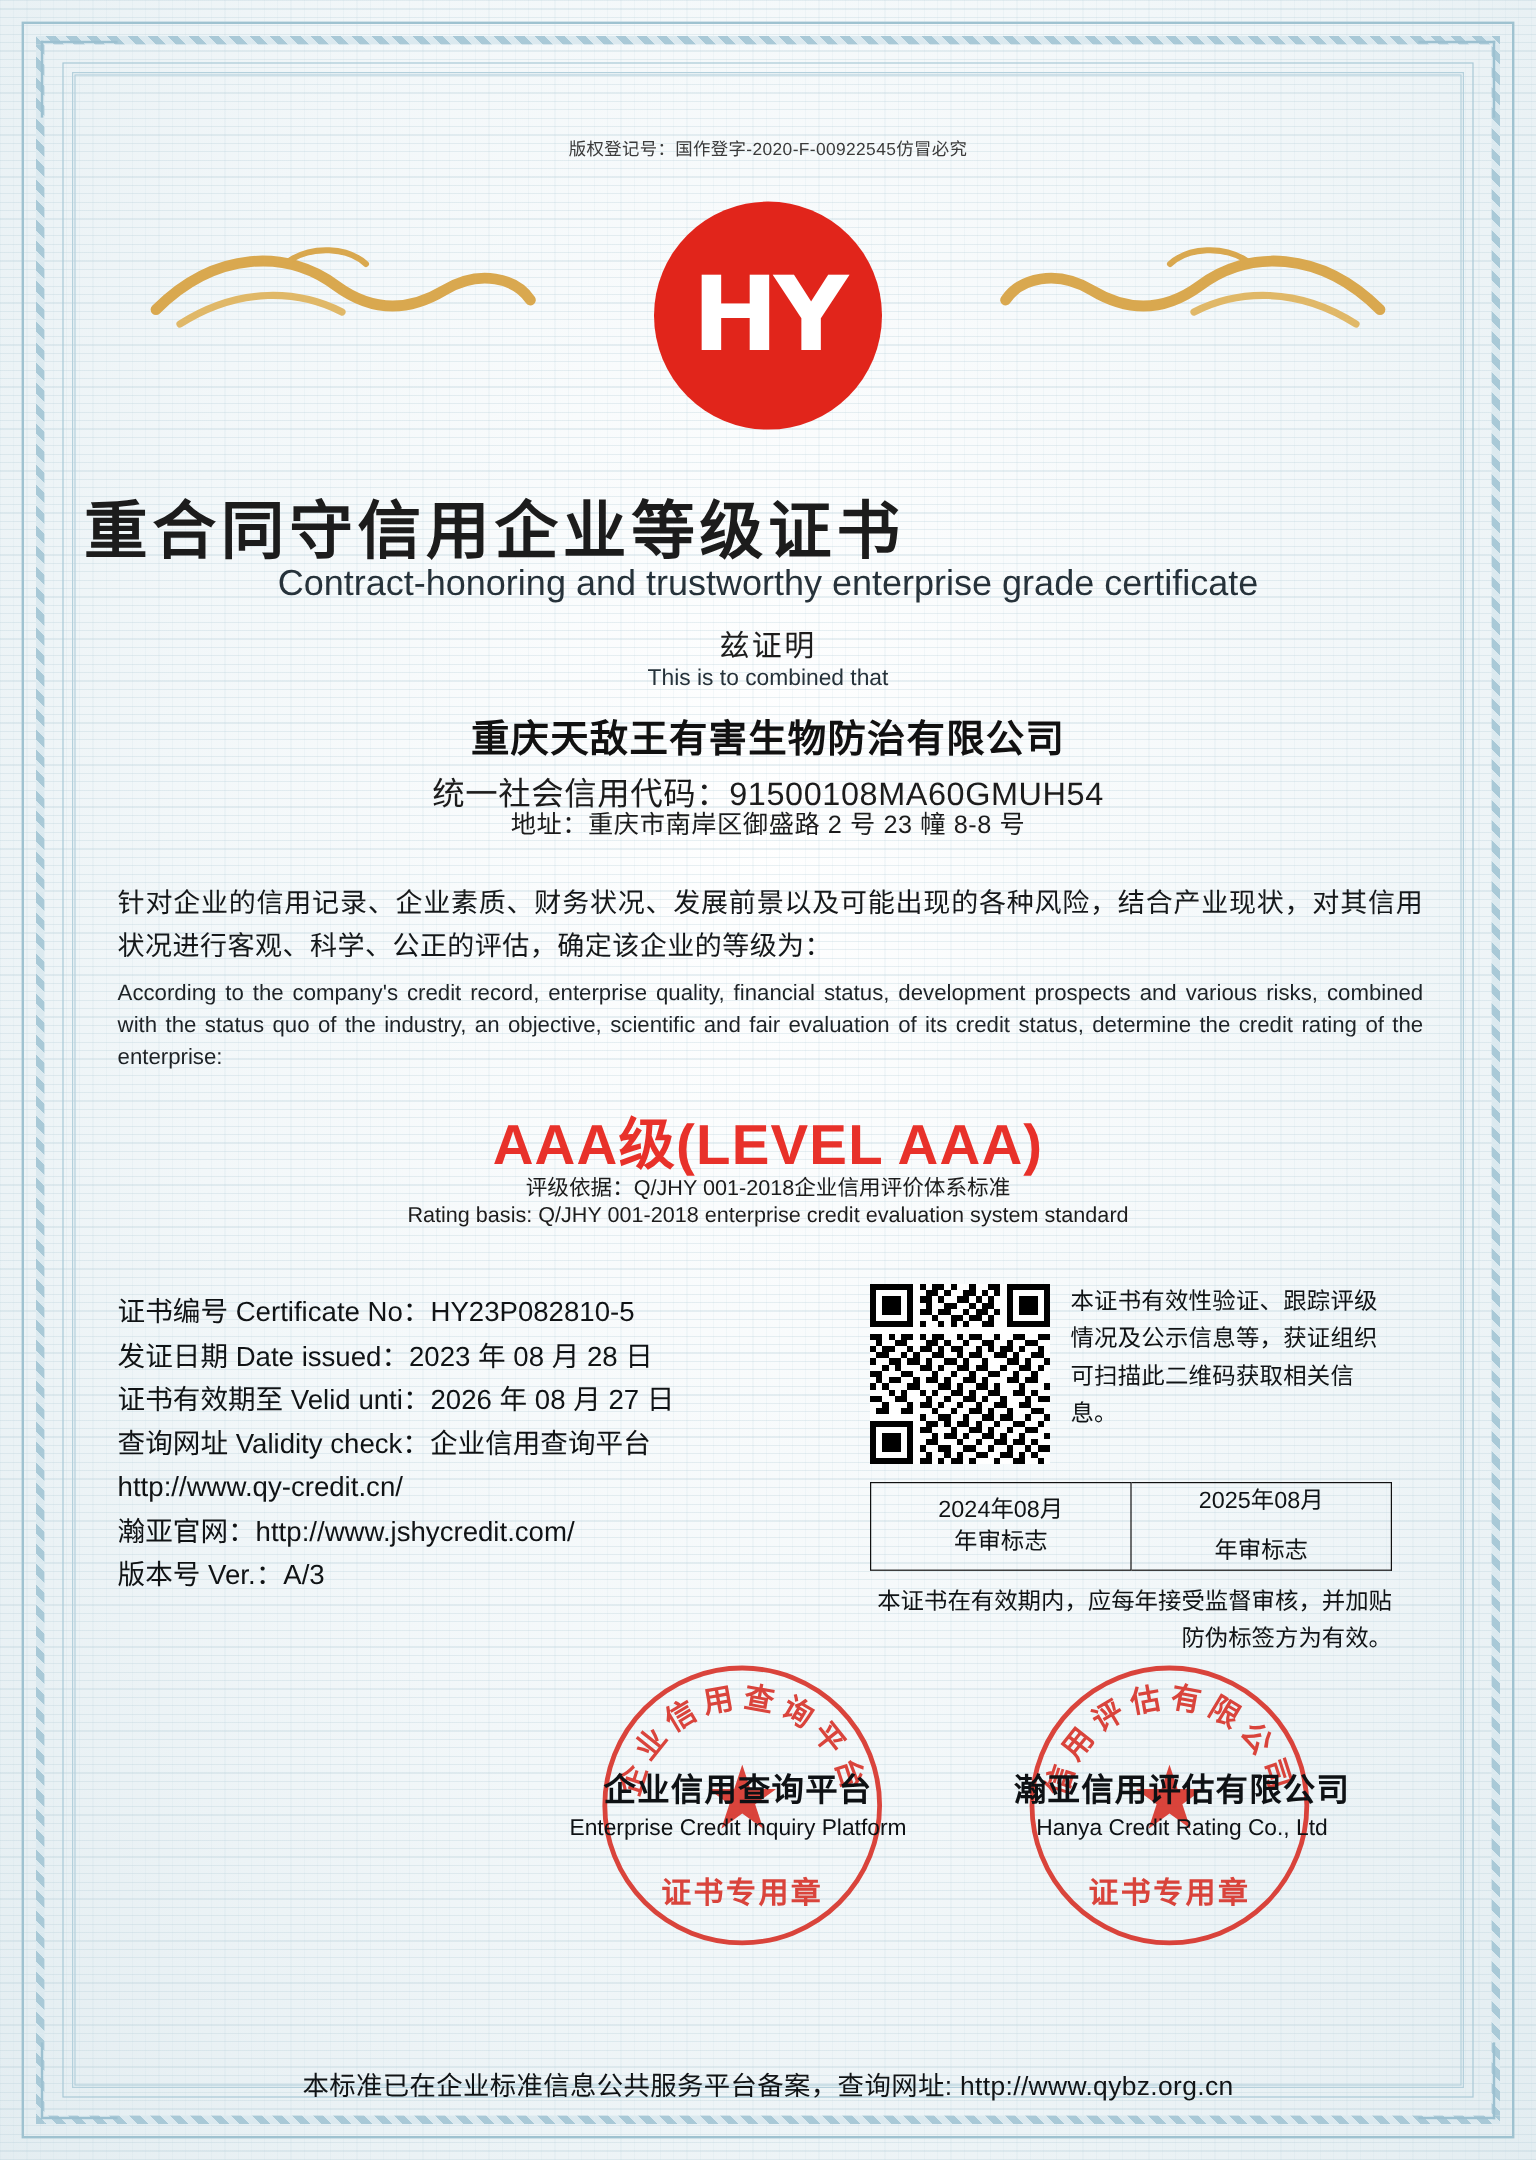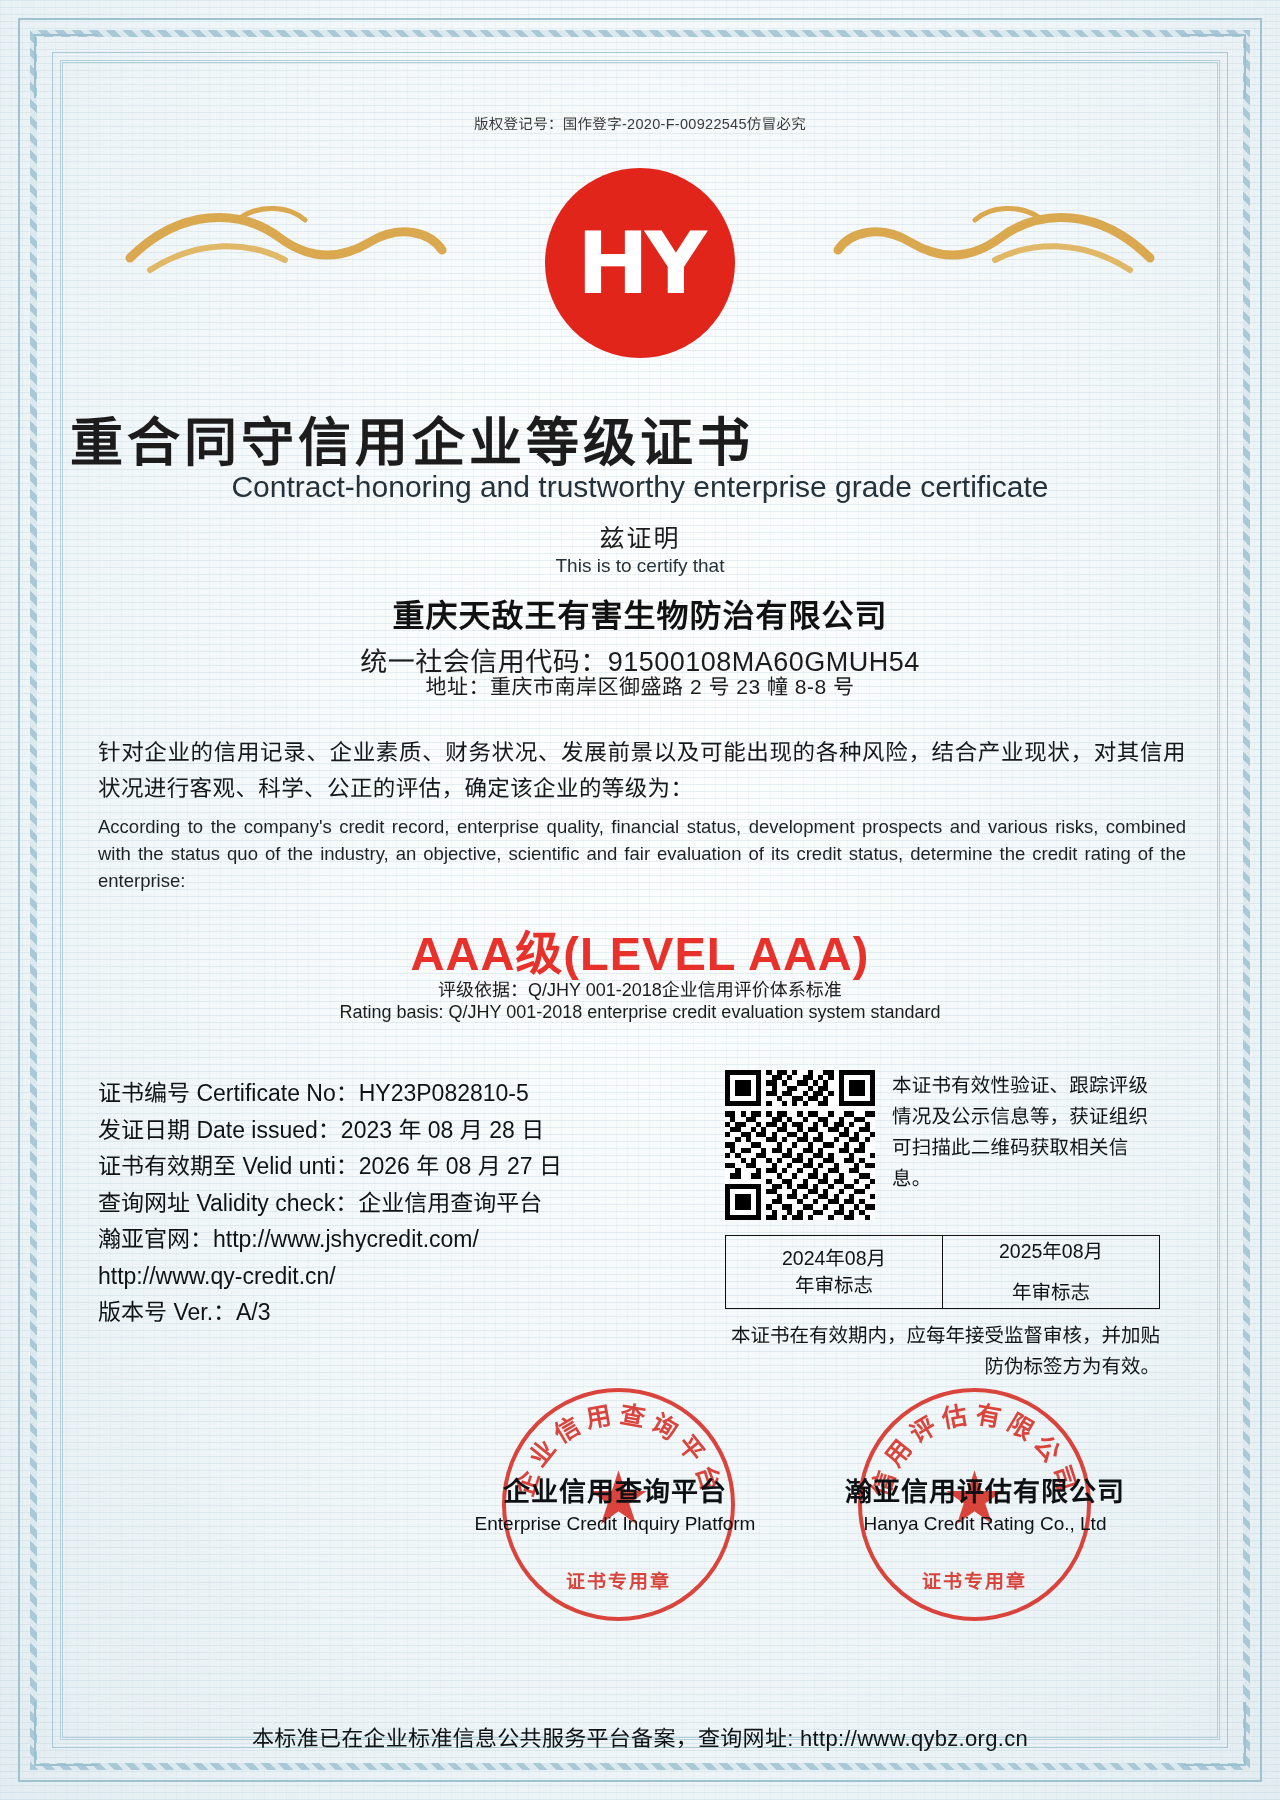--- a/index.html
+++ b/index.html
@@ -176,21 +176,21 @@
   .seal.right{left:788px;top:1318px;}
   .seal .arc{
     position:absolute;left:0;top:0;width:100%;height:100%;
   }
   .seal .star{
     position:absolute;left:50%;top:48%;transform:translate(-50%,-50%);
     font-size:60px;line-height:1;color:#d8352c;
   }
   .seal .bottom-text{
     position:absolute;left:0;right:0;bottom:24px;text-align:center;
-    font-size:19px;font-weight:bold;letter-spacing:2px;
+    font-size:25px;font-weight:bold;letter-spacing:2px;
   }
 
   .org{
     position:absolute;top:1400px;
     text-align:center;color:#0e1114;
   }
   .org.left{left:330px;width:430px;}
   .org.right{left:700px;width:430px;}
   .org .cn{font-size:27px;font-weight:bold;letter-spacing:1px;}
   .org .en{font-size:19px;margin-top:4px;}
@@ -231,42 +231,42 @@
       </svg>
       <div class="logo">
         <span class="logo-mark">HY</span>
       </div>
     </div>
 
     <div class="title-cn">重合同守信用企业等级证书</div>
     <div class="title-en">Contract-honoring and trustworthy enterprise grade certificate</div>
 
     <div class="certify-cn">兹证明</div>
-    <div class="certify-en">This is to certify that</div>
+    <div class="certify-en">This is to combined that</div>
 
     <div class="company">重庆天敌王有害生物防治有限公司</div>
     <div class="credit-code">统一社会信用代码：91500108MA60GMUH54</div>
     <div class="address">地址：重庆市南岸区御盛路 2 号 23 幢 8-8 号</div>
 
     <div class="para">
       <div class="cn">针对企业的信用记录、企业素质、财务状况、发展前景以及可能出现的各种风险，结合产业现状，对其信用状况进行客观、科学、公正的评估，确定该企业的等级为：</div>
       <div class="en">According to the company's credit record, enterprise quality, financial status, development prospects and various risks, combined with the status quo of the industry, an objective, scientific and fair evaluation of its credit status, determine the credit rating of the enterprise:</div>
     </div>
 
     <div class="level">AAA级(LEVEL AAA)</div>
     <div class="basis-cn">评级依据：Q/JHY 001-2018企业信用评价体系标准</div>
     <div class="basis-en">Rating basis: Q/JHY 001-2018 enterprise credit evaluation system standard</div>
 
     <div class="details">
       <div class="row">证书编号 Certificate No：HY23P082810-5</div>
       <div class="row">发证日期 Date issued：2023 年 08 月 28 日</div>
       <div class="row">证书有效期至 Velid unti：2026 年 08 月 27 日</div>
       <div class="row">查询网址 Validity check：企业信用查询平台</div>
+      <div class="row">http://www.qy-credit.cn/</div>
       <div class="row">瀚亚官网：http://www.jshycredit.com/</div>
-      <div class="row">http://www.qy-credit.cn/</div>
       <div class="row">版本号 Ver.：A/3</div>
     </div>
 
     <div class="qr-wrap">
       <svg class="qr" viewBox="0 0 29 29" shape-rendering="crispEdges">
         <rect width="29" height="29" fill="#ffffff"></rect>
         <g fill="#000000">
           <rect x="0" y="0" width="7" height="7"></rect>
             <rect x="1" y="1" width="5" height="5" fill="#fff"></rect>
             <rect x="2" y="2" width="3" height="3"></rect>

